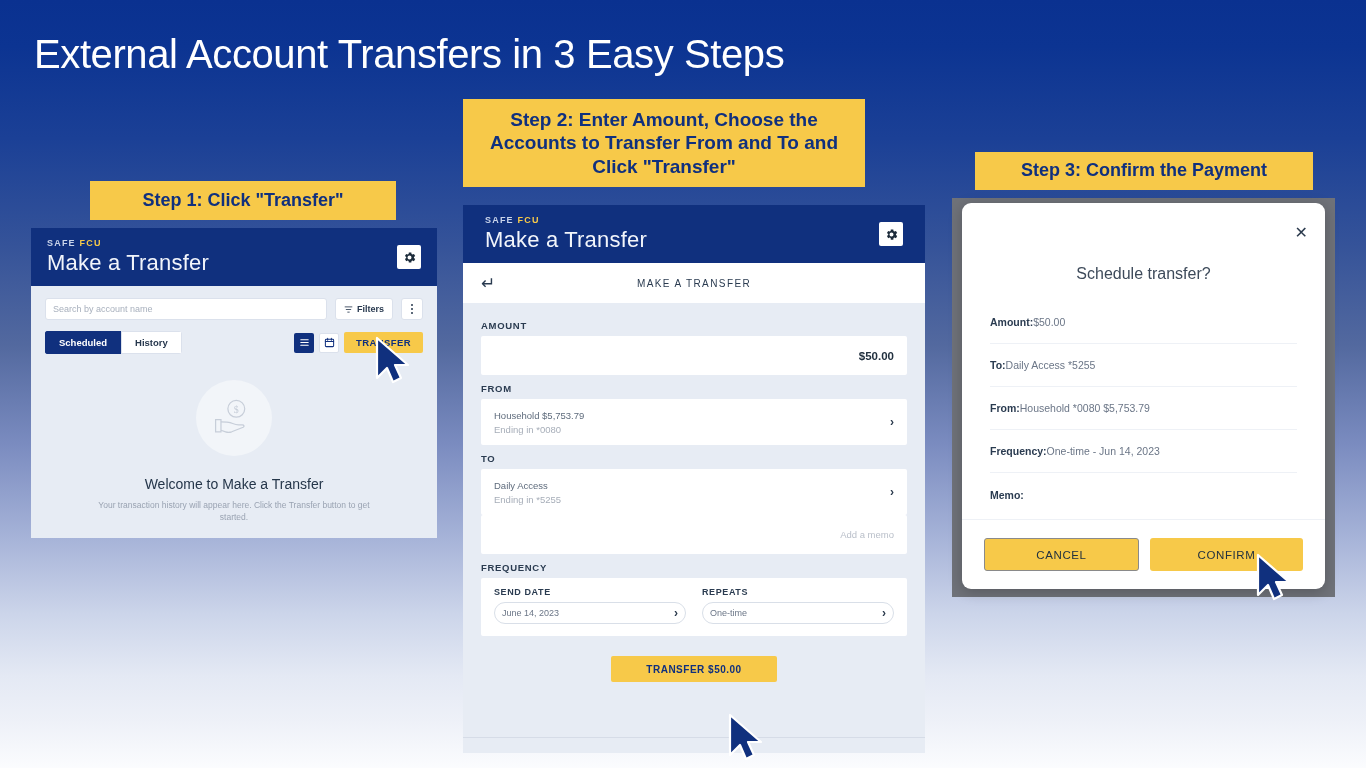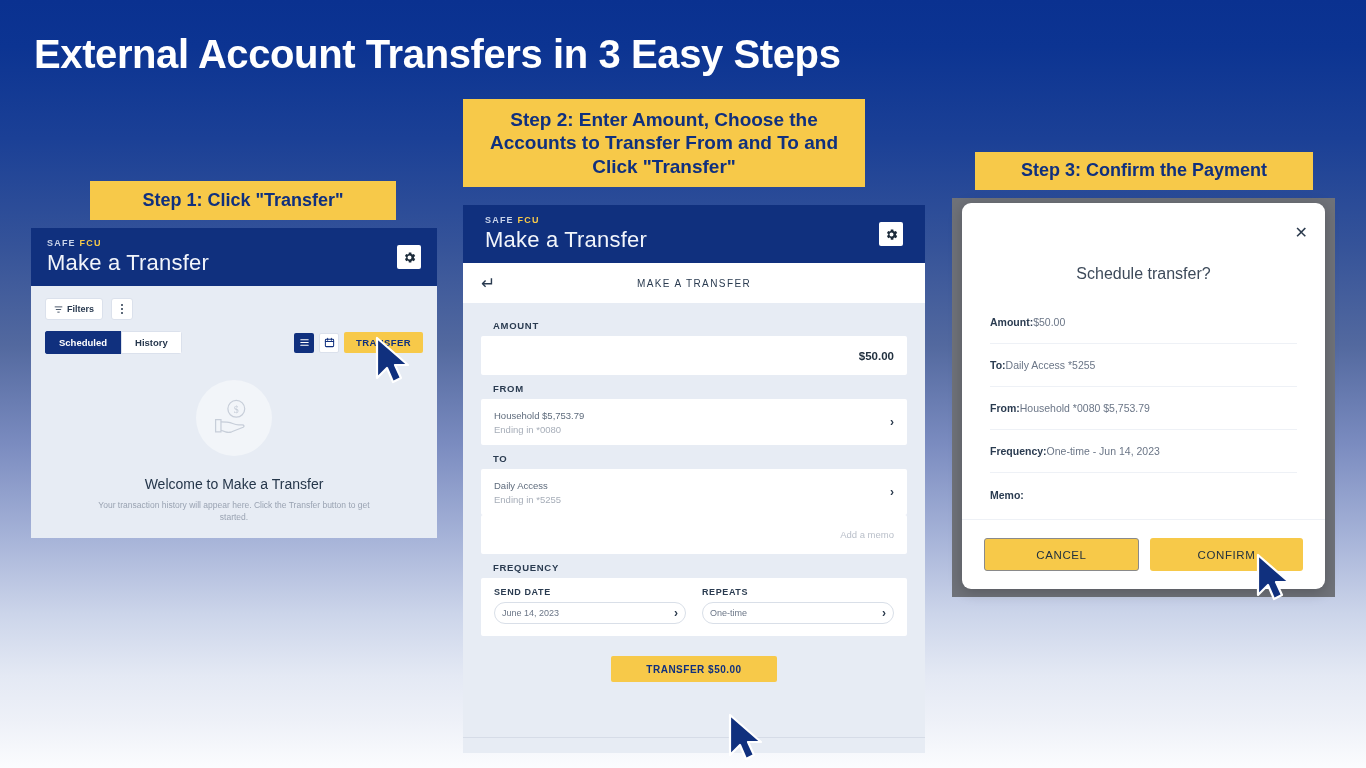--- a/index.html
+++ b/index.html
@@ -14,21 +14,21 @@
        #0a3190 0%, #0c3492 6%, #1b4096 18%, #355399 32%,
        #53699f 45%, #7b8cc0 58%, #a6b3d8 70%, #ccd5ea 80%,
        #e4e9f4 88%, #eef1f8 94%, #fbfcfe 100%);
   }
 
   
   .page-title {
     position: absolute;
     left: 34px; top: 32px;
     font-size: 40px;
-    font-weight: bold;
+    font-weight: normal;
     color: #ffffff;
     letter-spacing: -0.4px;
     white-space: nowrap;
   }
 
   
   .step-banner {
     position: absolute;
     background: #f7c949;
     color: #10307e;
@@ -171,21 +171,21 @@
   .subbar-title {
     position: absolute; left: 0; right: 0;
     text-align: center;
     font-size: 10px; letter-spacing: 1.4px;
     color: #2a3b50; font-weight: 500;
   }
   .form-area { padding: 9px 18px 0 18px; }
   .field-label {
     font-size: 9.5px; letter-spacing: .7px;
     color: #2a3b50; font-weight: bold;
-    margin: 8px 0 5px 12px;
+    margin: 8px 0 5px 0;
   }
   .field-box {
     background: #fff; border-radius: 2px;
     padding: 10px 13px;
     display: flex; align-items: center;
   }
   .amount-box { height: 39px; justify-content: flex-end; }
   .amount-val { font-size: 11.5px; font-weight: bold; color: #22313f; }
   .acct-box { height: 46px; justify-content: space-between; }
   .acct-name { font-size: 9.5px; color: #5e6b7c; margin-bottom: 3px; }
@@ -292,20 +292,21 @@
     </div>
     <div class="gear-btn">
       <svg viewBox="0 0 24 24">
           <path d="M19.1 12.9a7.2 7.2 0 0 0 0-1.8l2-1.5-2-3.4-2.3 1a7 7 0 0 0-1.6-.9l-.3-2.5H10.9l-.3 2.5c-.6.2-1.1.5-1.6.9l-2.3-1-2 3.4 2 1.5a7.2 7.2 0 0 0 0 1.8l-2 1.5 2 3.4 2.3-1c.5.4 1 .7 1.6.9l.3 2.5h4l.3-2.5c.6-.2 1.1-.5 1.6-.9l2.3 1 2-3.4zM12 15.2A3.2 3.2 0 1 1 15.2 12 3.2 3.2 0 0 1 12 15.2z"></path>
         </svg>
     </div>
   </div>
 
   <div id="p1-toolbar">
     <div class="search-row">
+      <div class="search-box">Search by account name</div>
       <div class="filters-btn">
         <svg width="9" height="9" viewBox="0 0 24 24">
             <path d="M3 5h18M6 12h12M10 19h4" stroke="#27384e" stroke-width="2.2" fill="none" stroke-linecap="round"></path>
           </svg>
         <span>Filters</span>
       </div>
       <div class="kebab-btn">
         <i></i>
           <i></i>
           <i></i>

